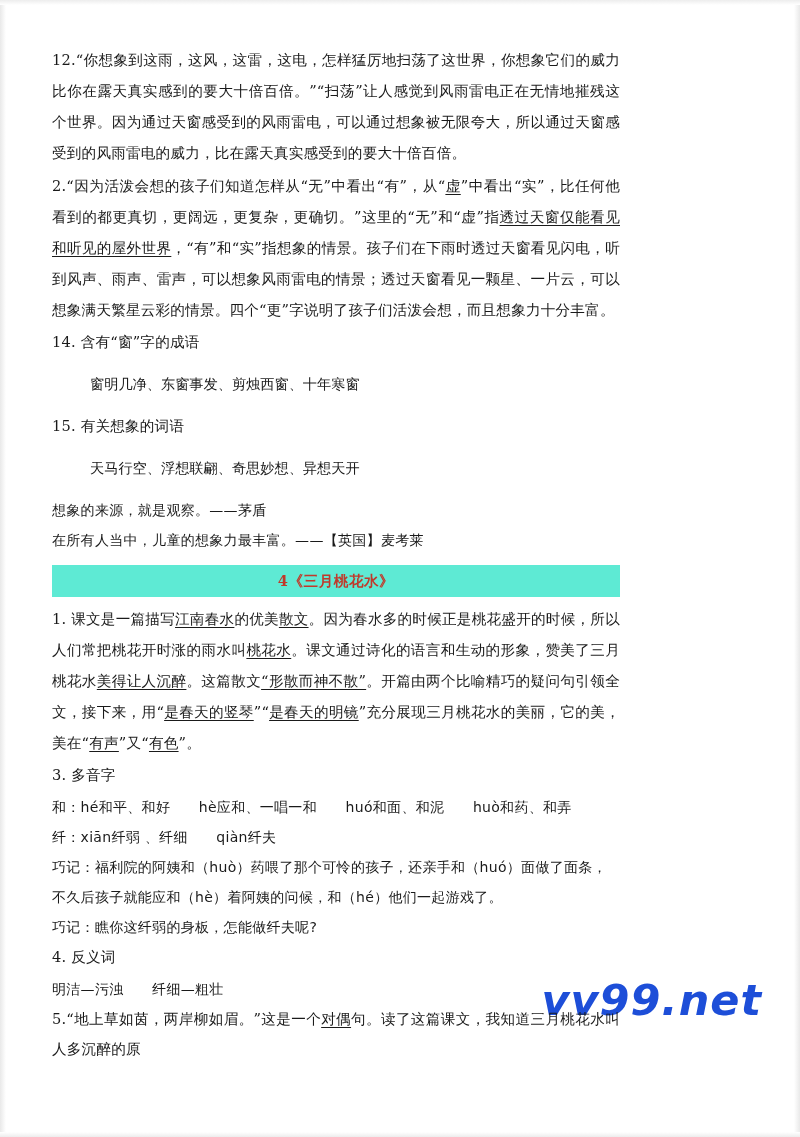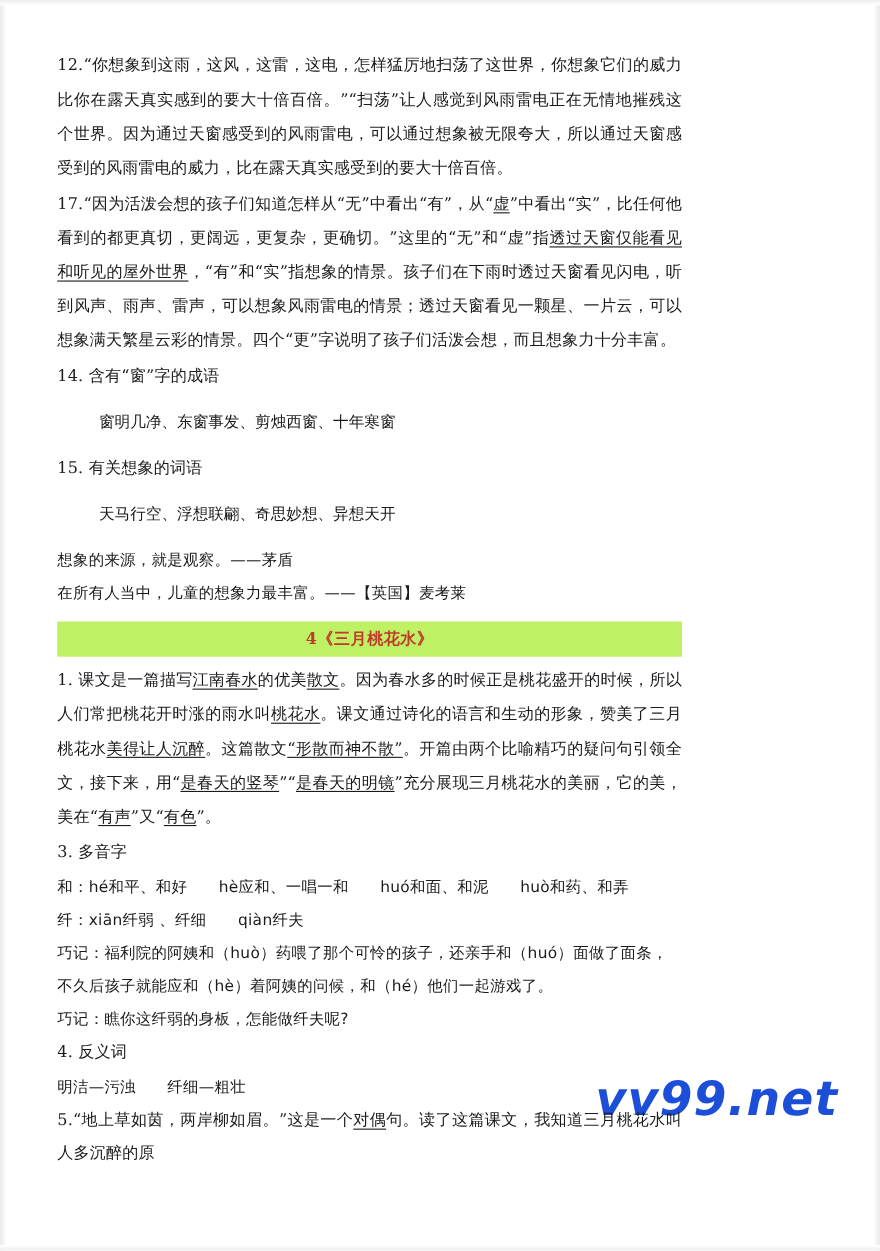--- a/index.html
+++ b/index.html
@@ -51,21 +51,21 @@
     line-height: 30px;
     margin: 0;
     letter-spacing: 0.3px;
   }
   .u {
     text-decoration: underline;
     text-decoration-thickness: 1px;
     text-underline-offset: 3px;
   }
   .section-bar {
-    background: #bef264;
+    background: #5eead4;
     color: #c0392b;
     text-align: center;
     font-size: 14.6px;
     line-height: 28px;
     margin: 10px 0 6px 0;
     padding: 2px 0;
     font-weight: bold;
     letter-spacing: 0.5px;
   }
   .section-bar .num {
@@ -108,21 +108,21 @@
 </style>
 </head>
 <body>
 
 <div class="page">
   <div class="doc-body">
 
     <p class="p p-num">12.“你想象到这雨，这风，这雷，这电，怎样猛厉地扫荡了这世界，你想象它们的威力比你在露天真实感到的要大十倍百倍。”“扫荡”让人感觉到风雨雷电正在无情地摧残这个世界。因为通过天窗感受到的风雨雷电，可以通过想象被无限夸大，所以通过天窗感受到的风雨雷电的威力，比在露天真实感受到的要大十倍百倍。</p>
 
     <p class="p p-num">
-      <span>17.“因为活泼会想的孩子们知道怎样从“无”中看出“有”，从“</span><span class="u">虚</span><span>”中看出“实”，比任何他看到的都更真切，更阔远，更复杂，更确切。”这里的“无”和“虚”指</span><span class="u">透过天窗仅能看见和听见的屋外世界</span><span>，“有”和“实”指想象的情景。孩子们在下雨时透过天窗看见闪电，听到风声、雨声、雷声，可以想象风雨雷电的情景；透过天窗看见一颗星、一片云，可以想象满天繁星云彩的情景。四个“更”字说明了孩子们活泼会想，而且想象力十分丰富。</span>
+      <span>2.“因为活泼会想的孩子们知道怎样从“无”中看出“有”，从“</span><span class="u">虚</span><span>”中看出“实”，比任何他看到的都更真切，更阔远，更复杂，更确切。”这里的“无”和“虚”指</span><span class="u">透过天窗仅能看见和听见的屋外世界</span><span>，“有”和“实”指想象的情景。孩子们在下雨时透过天窗看见闪电，听到风声、雨声、雷声，可以想象风雨雷电的情景；透过天窗看见一颗星、一片云，可以想象满天繁星云彩的情景。四个“更”字说明了孩子们活泼会想，而且想象力十分丰富。</span>
     </p>
 
     <p class="p tight">14. 含有“窗”字的成语</p>
     <p class="small-list">窗明几净、东窗事发、剪烛西窗、十年寒窗</p>
 
     <p class="p tight">15. 有关想象的词语</p>
     <p class="small-list">天马行空、浮想联翩、奇思妙想、异想天开</p>
 
     <p class="handwrite">想象的来源，就是观察。——茅盾</p>
     <p class="handwrite">在所有人当中，儿童的想象力最丰富。——【英国】麦考莱</p>

